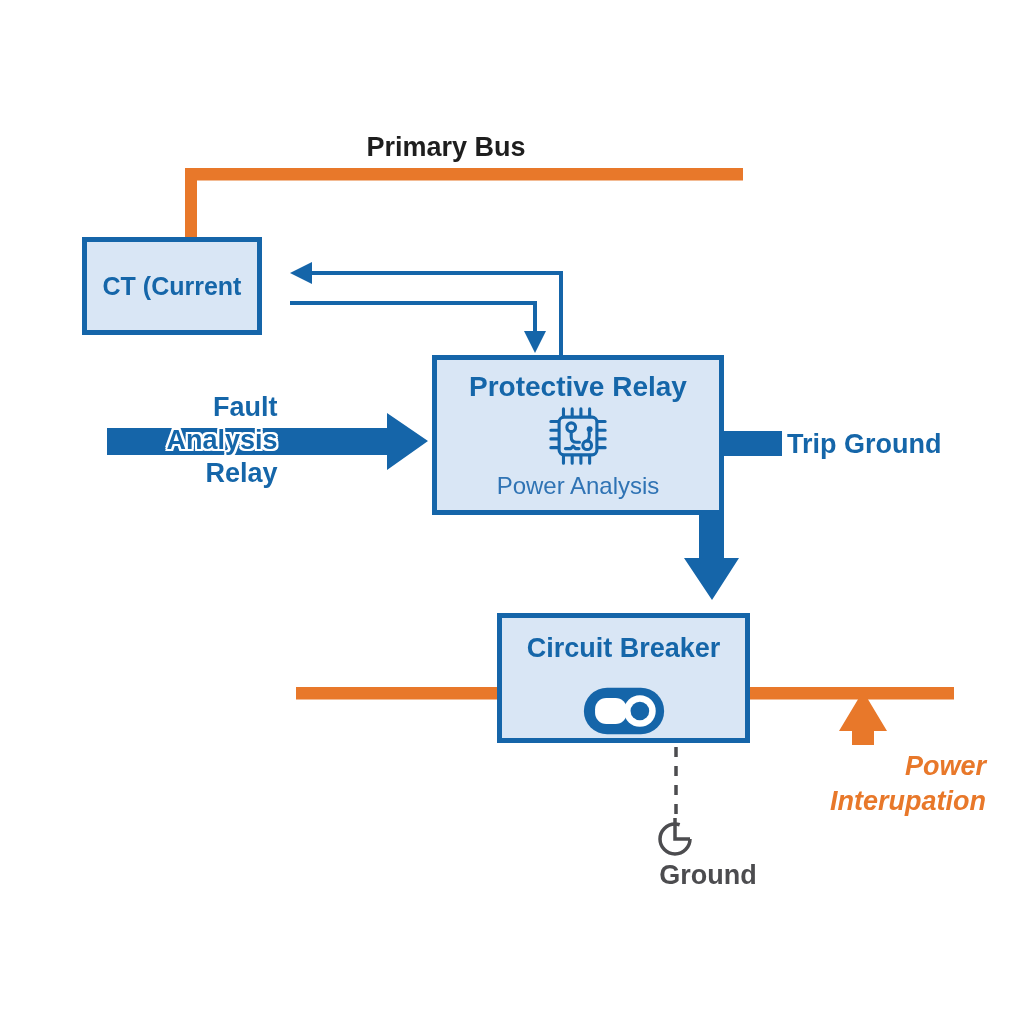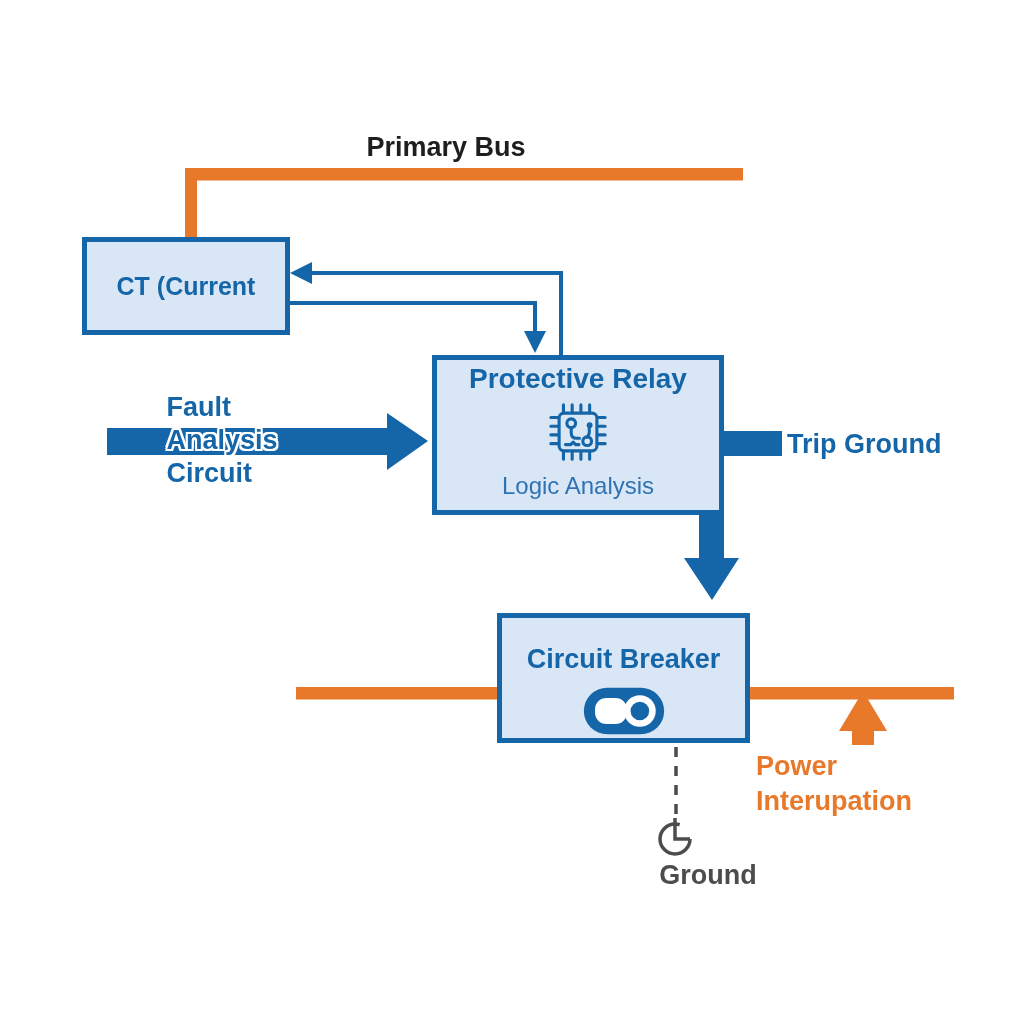--- a/index.html
+++ b/index.html
@@ -15,21 +15,21 @@
   .o{fill:var(--orange,#E8782A);}
   .b{fill:var(--blue,#1565A9);}
   .bl{stroke:var(--blue,#1565A9);stroke-width:4;fill:none;}
   .gl{stroke:var(--gray,#4C4C4F);stroke-width:3.5;fill:none;}
   .node{
     position:absolute;box-sizing:border-box;background:var(--box-fill,#D9E6F5);
     border:5px solid var(--blue,#1565A9);display:flex;flex-direction:column;
     align-items:center;justify-content:center;
   }
   .box-title{font-weight:bold;color:var(--text-blue,#1566A9);font-size:27px;line-height:33px;text-align:center;}
-  .label{position:absolute;font-weight:bold;text-align:left;white-space:nowrap;}
+  .label{position:absolute;font-weight:bold;text-align:right;white-space:nowrap;}
   .lbl-black{color:var(--text-black,#1E1E1E);font-size:27px;}
   .lbl-blue{color:var(--text-blue,#1566A9);font-size:27px;line-height:33px;}
   .lbl-orange{color:var(--orange,#E8782A);font-size:27px;line-height:35px;}
   .lbl-gray{color:var(--gray,#4C4C4F);font-size:27px;}
   .outlined{
     text-shadow:-2px -2px 0 #fff,2px -2px 0 #fff,-2px 2px 0 #fff,2px 2px 0 #fff,
                  0 -2px 0 #fff,0 2px 0 #fff,-2px 0 0 #fff,2px 0 0 #fff;
   }
   .center-x{transform:translateX(-50%);}
   .sub{font-size:24px;color:var(--logic-blue,#2F73B4);font-weight:normal;}
@@ -66,61 +66,61 @@
       <circle class="gl" cx="675" cy="839" r="15" stroke-dasharray="75 19"></circle>
       <path class="gl" d="M675 818 V839 H690"></path>
     </g>
   </svg>
 
   <div class="label lbl-black center-x" style="left:446px;top:132px;">Primary Bus</div>
 
   <div class="label lbl-blue center-x" style="left:222px;top:391px;">
     <div>Fault</div>
     <div class="outlined">Analysis</div>
-    <div>Circuit</div>
+    <div>Relay</div>
   </div>
 
   <div class="label lbl-blue" style="left:787px;top:428px;">Trip Ground</div>
 
-  <div class="label lbl-orange center-x" style="left:834px;top:749px;">
+  <div class="label lbl-orange center-x" style="left:908px;top:749px;font-style:italic;">
     <div>Power</div>
     <div>Interupation</div>
   </div>
 
   <div class="label lbl-gray center-x" style="left:708px;top:860px;">Ground</div>
 
-  <div class="node" style="left:82px;top:237px;width:208px;height:98px;">
+  <div class="node" style="left:82px;top:237px;width:180px;height:98px;">
     <div class="box-title" style="font-size:25px;">
       <div>CT (Current</div>
     </div>
   </div>
 
-  <div class="node" style="left:432px;top:355px;width:292px;height:160px;justify-content:space-between;padding:2px 0 8px 0;">
+  <div class="node" style="left:432px;top:355px;width:292px;height:160px;justify-content:space-between;padding:10px 0 8px 0;">
     <div class="box-title" style="font-size:28px;">Protective Relay</div>
     <svg width="62" height="62" viewBox="0 0 64 64">
 
       <g class="chip" stroke-width="4">
         <path d="M17 4 V12 M26 4 V12 M35 4 V12 M44 4 V12"></path>
         <path d="M17 52 V60 M26 52 V60 M35 52 V60 M44 52 V60"></path>
         <path d="M4 17 H12 M4 26 H12 M4 35 H12 M4 44 H12"></path>
         <path d="M52 17 H60 M52 26 H60 M52 35 H60 M52 44 H60"></path>
       </g>
       <rect class="chip" x="12.5" y="12.5" width="39" height="39" rx="5" stroke-width="3.6"></rect>
 
       <circle class="chip" cx="25" cy="23" r="4.5"></circle>
       <path class="chip" d="M25 27.5 V33 Q25 38.5 30.5 38.5 H33.5"></path>
       <circle class="chip" cx="41.5" cy="41.5" r="4.5"></circle>
       <path class="chip" d="M43.5 28.5 Q44.5 34 41.5 37"></path>
       <circle cx="44" cy="25" r="3" fill="var(--blue,#1565A9)"></circle>
       <path class="chip" d="M19 45 H24.5 L27 42.5 L29.5 45 H33"></path>
     </svg>
-    <div class="box-title sub">Logic Analysis</div>
+    <div class="box-title sub">Power Analysis</div>
   </div>
 
-  <div class="node" style="left:497px;top:613px;width:253px;height:130px;justify-content:flex-end;">
+  <div class="node" style="left:497px;top:613px;width:253px;height:130px;justify-content:space-between;padding-top:14px;">
     <div class="box-title">Circuit Breaker</div>
     <svg width="84" height="54" viewBox="0 0 90 56" style="margin-top:8px;">
       <rect x="2" y="3" width="86" height="50" rx="25" fill="var(--blue,#1565A9)"></rect>
       <rect x="14" y="14" width="34" height="28" rx="12" fill="#fff"></rect>
       <circle cx="62" cy="28" r="17" fill="#fff"></circle>
       <circle cx="62" cy="28" r="10" fill="var(--blue,#1565A9)"></circle>
     </svg>
   </div>
 
 </div>

